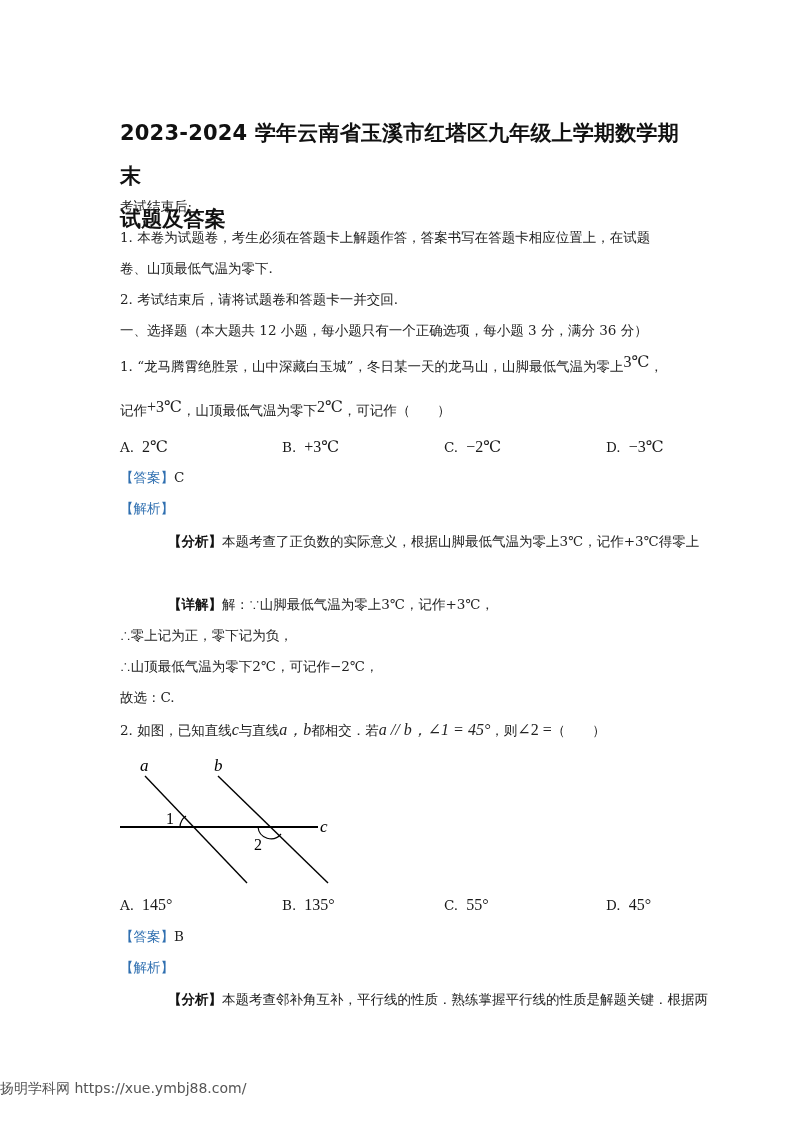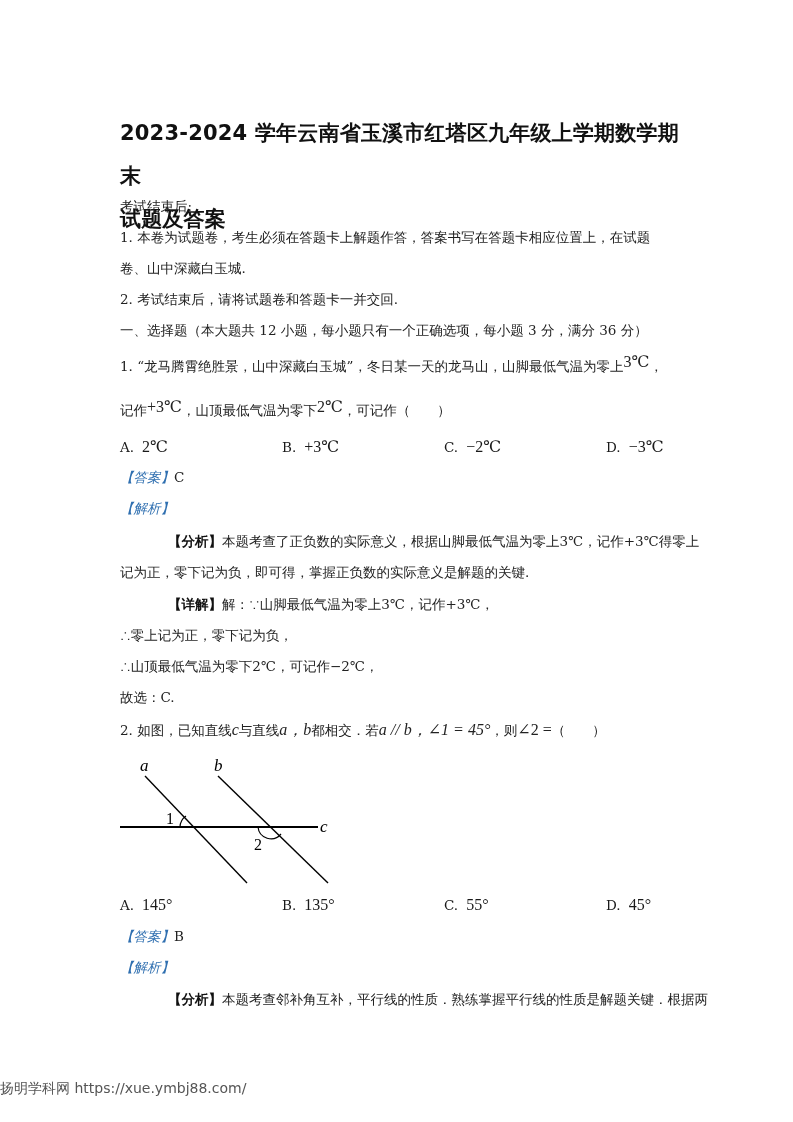--- a/index.html
+++ b/index.html
@@ -5,41 +5,41 @@
   html, body { margin: 0; padding: 0; background: #ffffff; }
   body { width: 793px; height: 1122px; position: relative; overflow: hidden;
          font-family: "DejaVu Serif", "Liberation Serif", serif; color: #1a1a1a; }
   .page { position: absolute; left: 0; top: 12px; width: 647px; height: 1122px; }
   .title { position: absolute; left: 120px; top: 100px; width: 560px;
            font-family: "DejaVu Sans", "Liberation Sans", sans-serif; font-weight: bold;
            font-size: 21px; line-height: 43px; letter-spacing: 0.2px; color: #111; }
   .line { position: absolute; left: 120px; font-size: 13.5px; white-space: nowrap; color: #222; }
   .math { font-family: "Liberation Serif", "DejaVu Serif", serif; font-size: 16px; }
   .math i { font-style: italic; }
-  .bracket-label { color: #2f6fb0; font-style: italic; }
+  .bracket-label { color: #2f6fb0; }
   .bracket-label-dark { color: #111; font-weight: bold; margin-left: 48px; }
   .opt { position: absolute; font-size: 13.5px; white-space: nowrap; }
   .opt .val { font-family: "Liberation Serif", "DejaVu Serif", serif; font-size: 16px; margin-left: 8px; }
   .figure { position: absolute; left: 118px; top: 740px; width: 230px; height: 135px; }
   .footer { position: absolute; left: 0; width: 793px; top: 1068px; text-align: left;
             font-family: "DejaVu Sans", "Liberation Sans", sans-serif; font-size: 14px; color: #555; }
 </style>
 </head>
 <body>
 
 <div class="page">
 
   <div class="title">
     <div>2023-2024 学年云南省玉溪市红塔区九年级上学期数学期末</div>
     <div>试题及答案</div>
   </div>
 
   <div class="line" style="top:186px">考试结束后:</div>
   <div class="line" style="top:217px">1. 本卷为试题卷，考生必须在答题卡上解题作答，答案书写在答题卡相应位置上，在试题</div>
-  <div class="line" style="top:248px">卷、山中深藏白玉城.</div>
+  <div class="line" style="top:248px">卷、山顶最低气温为零下.</div>
   <div class="line" style="top:279px">2. 考试结束后，请将试题卷和答题卡一并交回.</div>
   <div class="line" style="top:310px">一、选择题（本大题共 12 小题，每小题只有一个正确选项，每小题 3 分，满分 36 分）</div>
 
   <div class="line" style="top:344px">
     <span>1. “龙马腾霄绝胜景，山中深藏白玉城”，冬日某一天的龙马山，山脚最低气温为零上</span><span class="math" style="position:relative;top:-4px">3℃</span><span>，</span>
   </div>
   <div class="line" style="top:388px">
     <span>记作</span><span class="math" style="position:relative;top:-3px">+3℃</span><span>，山顶最低气温为零下</span><span class="math" style="position:relative;top:-3px">2℃</span><span>，可记作（　　）</span>
   </div>
 
@@ -50,21 +50,20 @@
 
   <div class="line" style="top:457px">
     <span class="bracket-label">【答案】</span><span>C</span>
   </div>
   <div class="line" style="top:488px">
     <span class="bracket-label">【解析】</span>
   </div>
   <div class="line" style="top:521px">
     <span class="bracket-label-dark">【分析】</span><span>本题考查了正负数的实际意义，根据山脚最低气温为零上3℃，记作+3℃得零上</span>
   </div>
-  <div class="line" style="top:552px">记为正，零下记为负，即可得，掌握正负数的实际意义是解题的关键.</div>
   <div class="line" style="top:584px">
     <span class="bracket-label-dark">【详解】</span><span>解：∵山脚最低气温为零上3℃，记作+3℃，</span>
   </div>
   <div class="line" style="top:615px">∴零上记为正，零下记为负，</div>
   <div class="line" style="top:646px">∴山顶最低气温为零下2℃，可记作−2℃，</div>
   <div class="line" style="top:677px">故选：C.</div>
 
   <div class="line" style="top:708px">
     <span>2. 如图，已知直线</span><span class="math"><i>c</i></span><span>与直线</span><span class="math"><i>a，b</i></span><span>都相交．若</span><span class="math"><i>a // b，∠1 = 45°</i></span><span>，则</span><span class="math">∠2 =</span><span>（　　）</span>
   </div>

